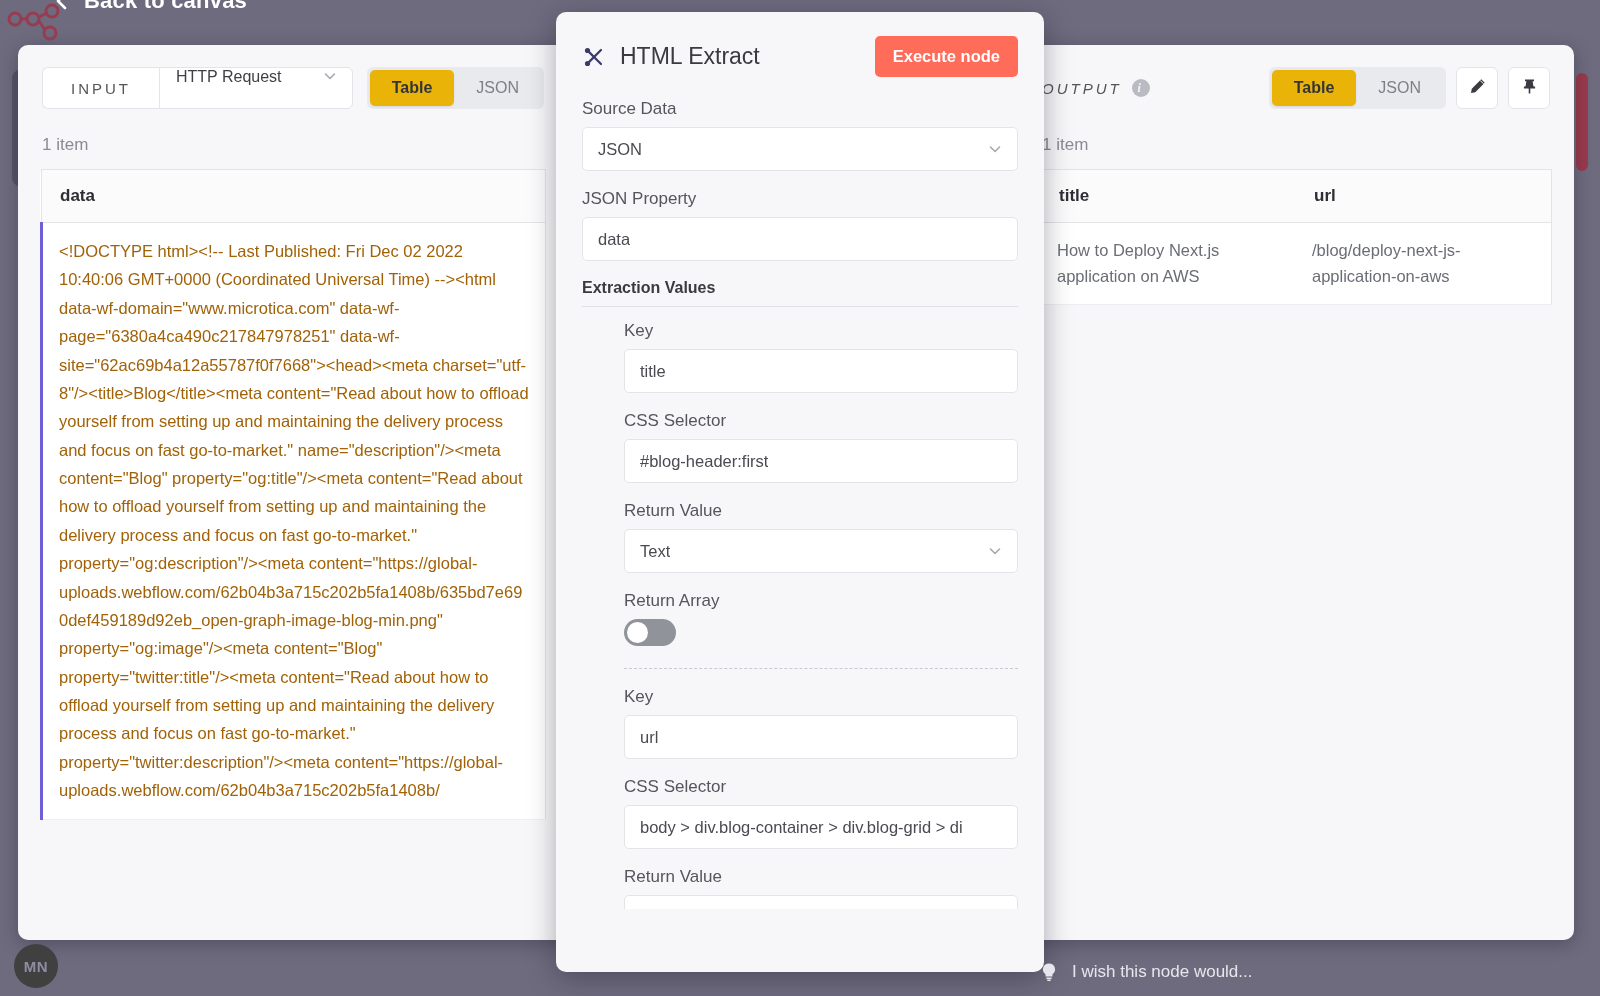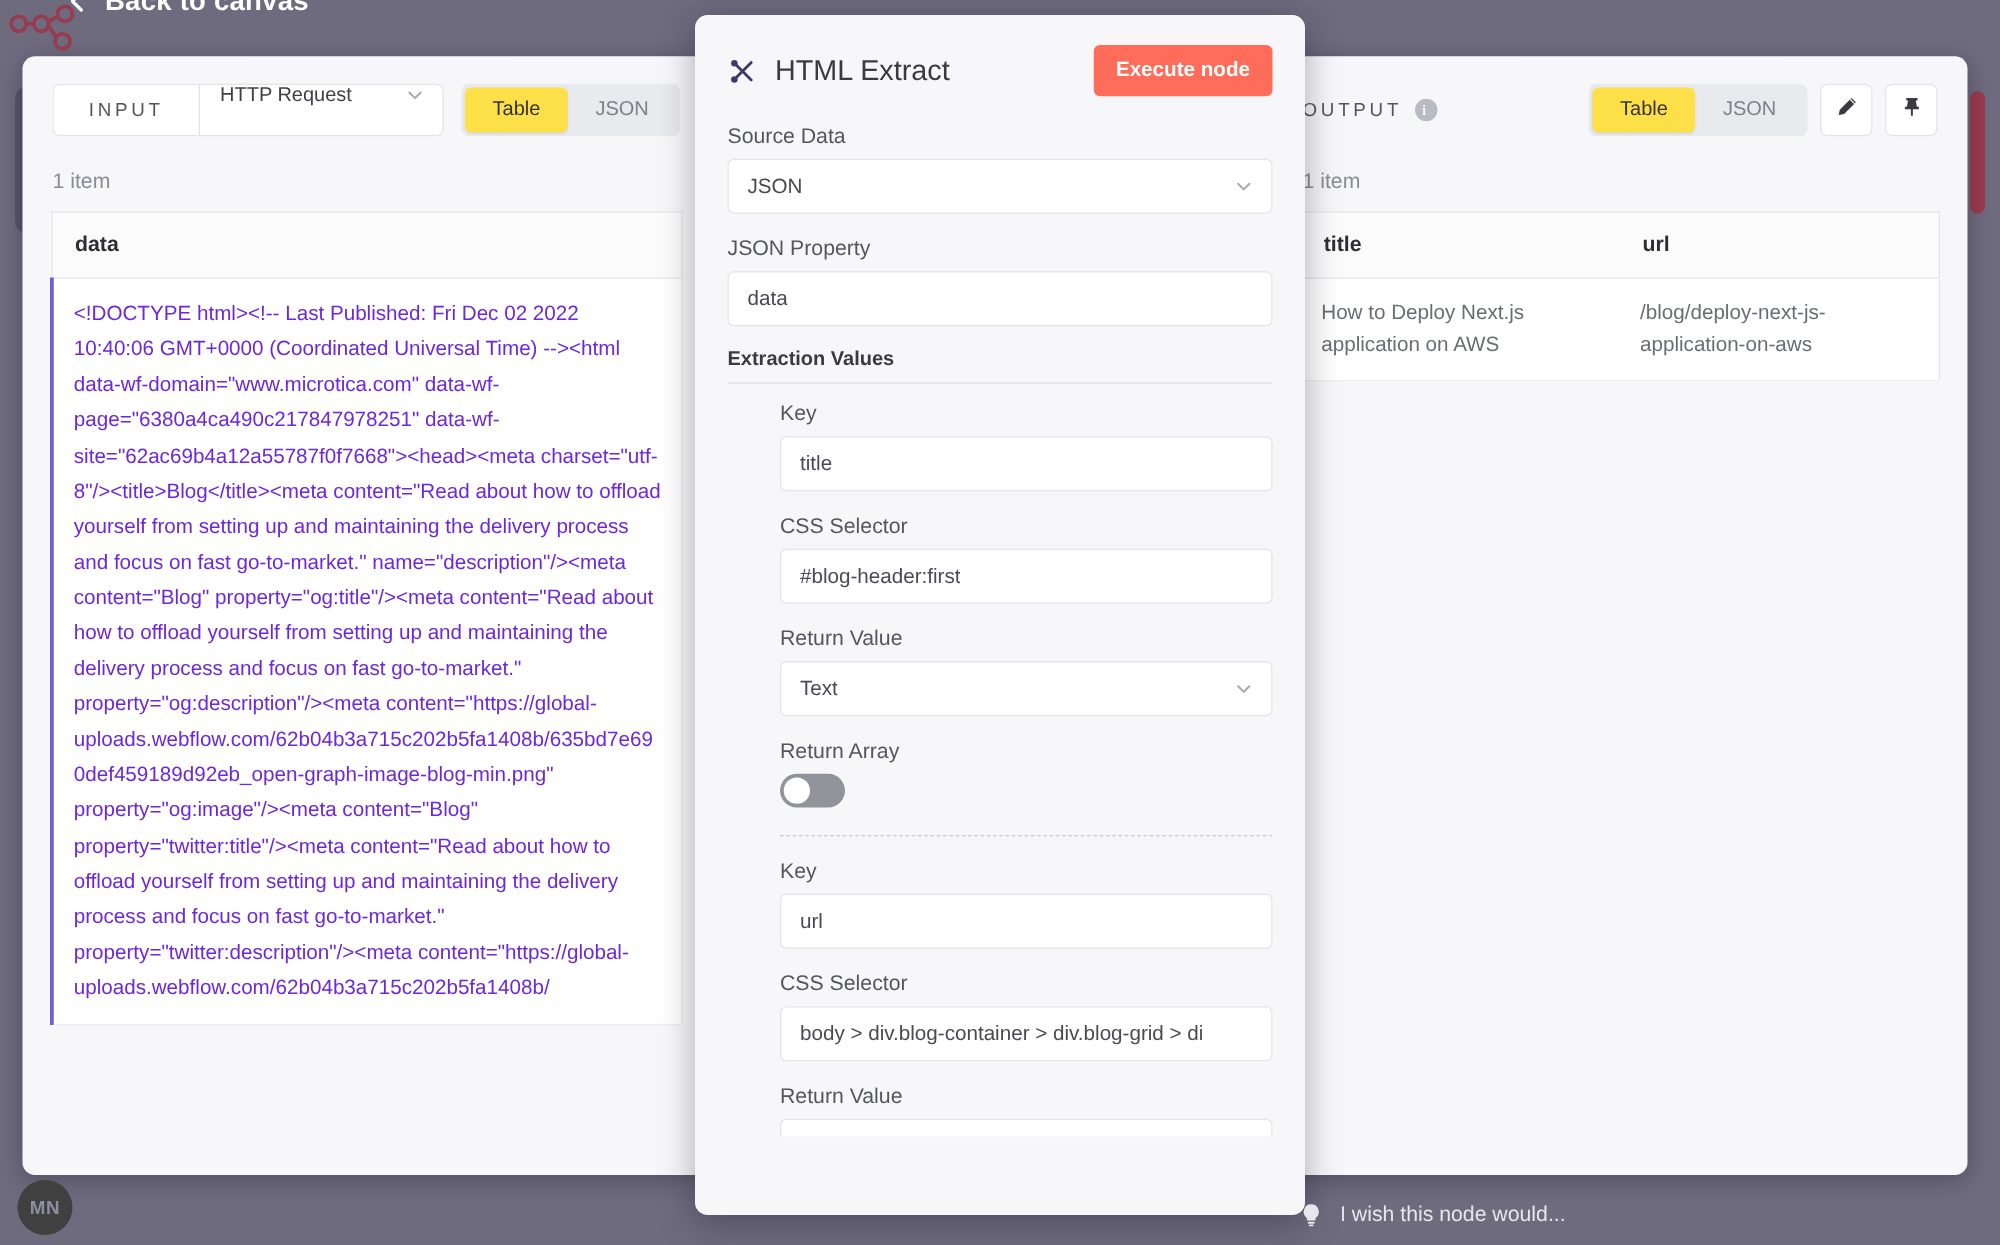--- a/index.html
+++ b/index.html
@@ -96,21 +96,21 @@
     flex: 0 0 auto;
   }
   .seg-btn {
     display: flex; align-items: center; justify-content: center;
     height: 36px; padding: 0 22px;
     font-size: 16px; color: #7d7f89;
     border-radius: 5px; cursor: pointer;
     white-space: nowrap;
   }
   .seg-btn.active {
-    background: #fde047; color: #33343a; font-weight: 400;
+    background: #eab308; color: #33343a; font-weight: 700;
     box-shadow: 0 1px 2px rgba(0,0,0,.08);
   }
 
   .icon-btn {
     display: flex; align-items: center; justify-content: center;
     width: 42px; height: 42px; margin-left: 10px;
     background: #ffffff; border: 1px solid #e3e4e8;
     border-radius: 6px; cursor: pointer; flex: 0 0 auto;
   }
 
@@ -131,21 +131,21 @@
   }
   .dtable th {
     text-align: left;
     padding: 16px 18px;
     font-size: 17px; font-weight: 700; color: #2e2e34;
     border-bottom: 1px solid #e3e4e8;
     background: #fbfbfc;
   }
   .dtable td {
     padding: 14px 16px;
-    font-size: 16.5px; color: #6d28d9;
+    font-size: 16.5px; color: #a16207;
     vertical-align: top;
     line-height: 1.72;
     word-break: break-word;
     border-bottom: 1px solid #edeef1;
   }
   .input-panel .dtable td {
     border-left: 3px solid #6e5fd6;
     font-size: 16.5px;
   }
   .output-panel .dtable th,
@@ -333,21 +333,21 @@
           <tr>
             <td>&lt;!DOCTYPE html&gt;&lt;!-- Last Published: Fri Dec 02 2022 10:40:06 GMT+0000 (Coordinated Universal Time) --&gt;&lt;html data-wf-domain="www.microtica.com" data-wf-page="6380a4ca490c217847978251" data-wf-site="62ac69b4a12a55787f0f7668"&gt;&lt;head&gt;&lt;meta charset="utf-8"/&gt;&lt;title&gt;Blog&lt;/title&gt;&lt;meta content="Read about how to offload yourself from setting up and maintaining the delivery process and focus on fast go-to-market." name="description"/&gt;&lt;meta content="Blog" property="og:title"/&gt;&lt;meta content="Read about how to offload yourself from setting up and maintaining the delivery process and focus on fast go-to-market." property="og:description"/&gt;&lt;meta content="https://global-uploads.webflow.com/62b04b3a715c202b5fa1408b/635bd7e690def459189d92eb_open-graph-image-blog-min.png" property="og:image"/&gt;&lt;meta content="Blog" property="twitter:title"/&gt;&lt;meta content="Read about how to offload yourself from setting up and maintaining the delivery process and focus on fast go-to-market." property="twitter:description"/&gt;&lt;meta content="https://global-uploads.webflow.com/62b04b3a715c202b5fa1408b/</td>
           </tr>
         </tbody>
       </table>
     </div>
   </div>
 
   <div class="panel output-panel">
     <div class="panel-head">
-      <div style="display:flex;align-items:center;flex:1;font-size:15px;letter-spacing:3px;color:#555;">
+      <div style="display:flex;align-items:center;flex:1;font-size:15px;letter-spacing:3px;color:#555;font-style:italic;">
         <span>OUTPUT</span>
         <span class="info-dot">i</span>
       </div>
       <div class="seg">
         <div class="seg-btn active">Table</div>
         <div class="seg-btn">JSON</div>
       </div>
       <div class="icon-btn">
         <span>
           <svg width="19" height="19" viewBox="0 0 19 19">

